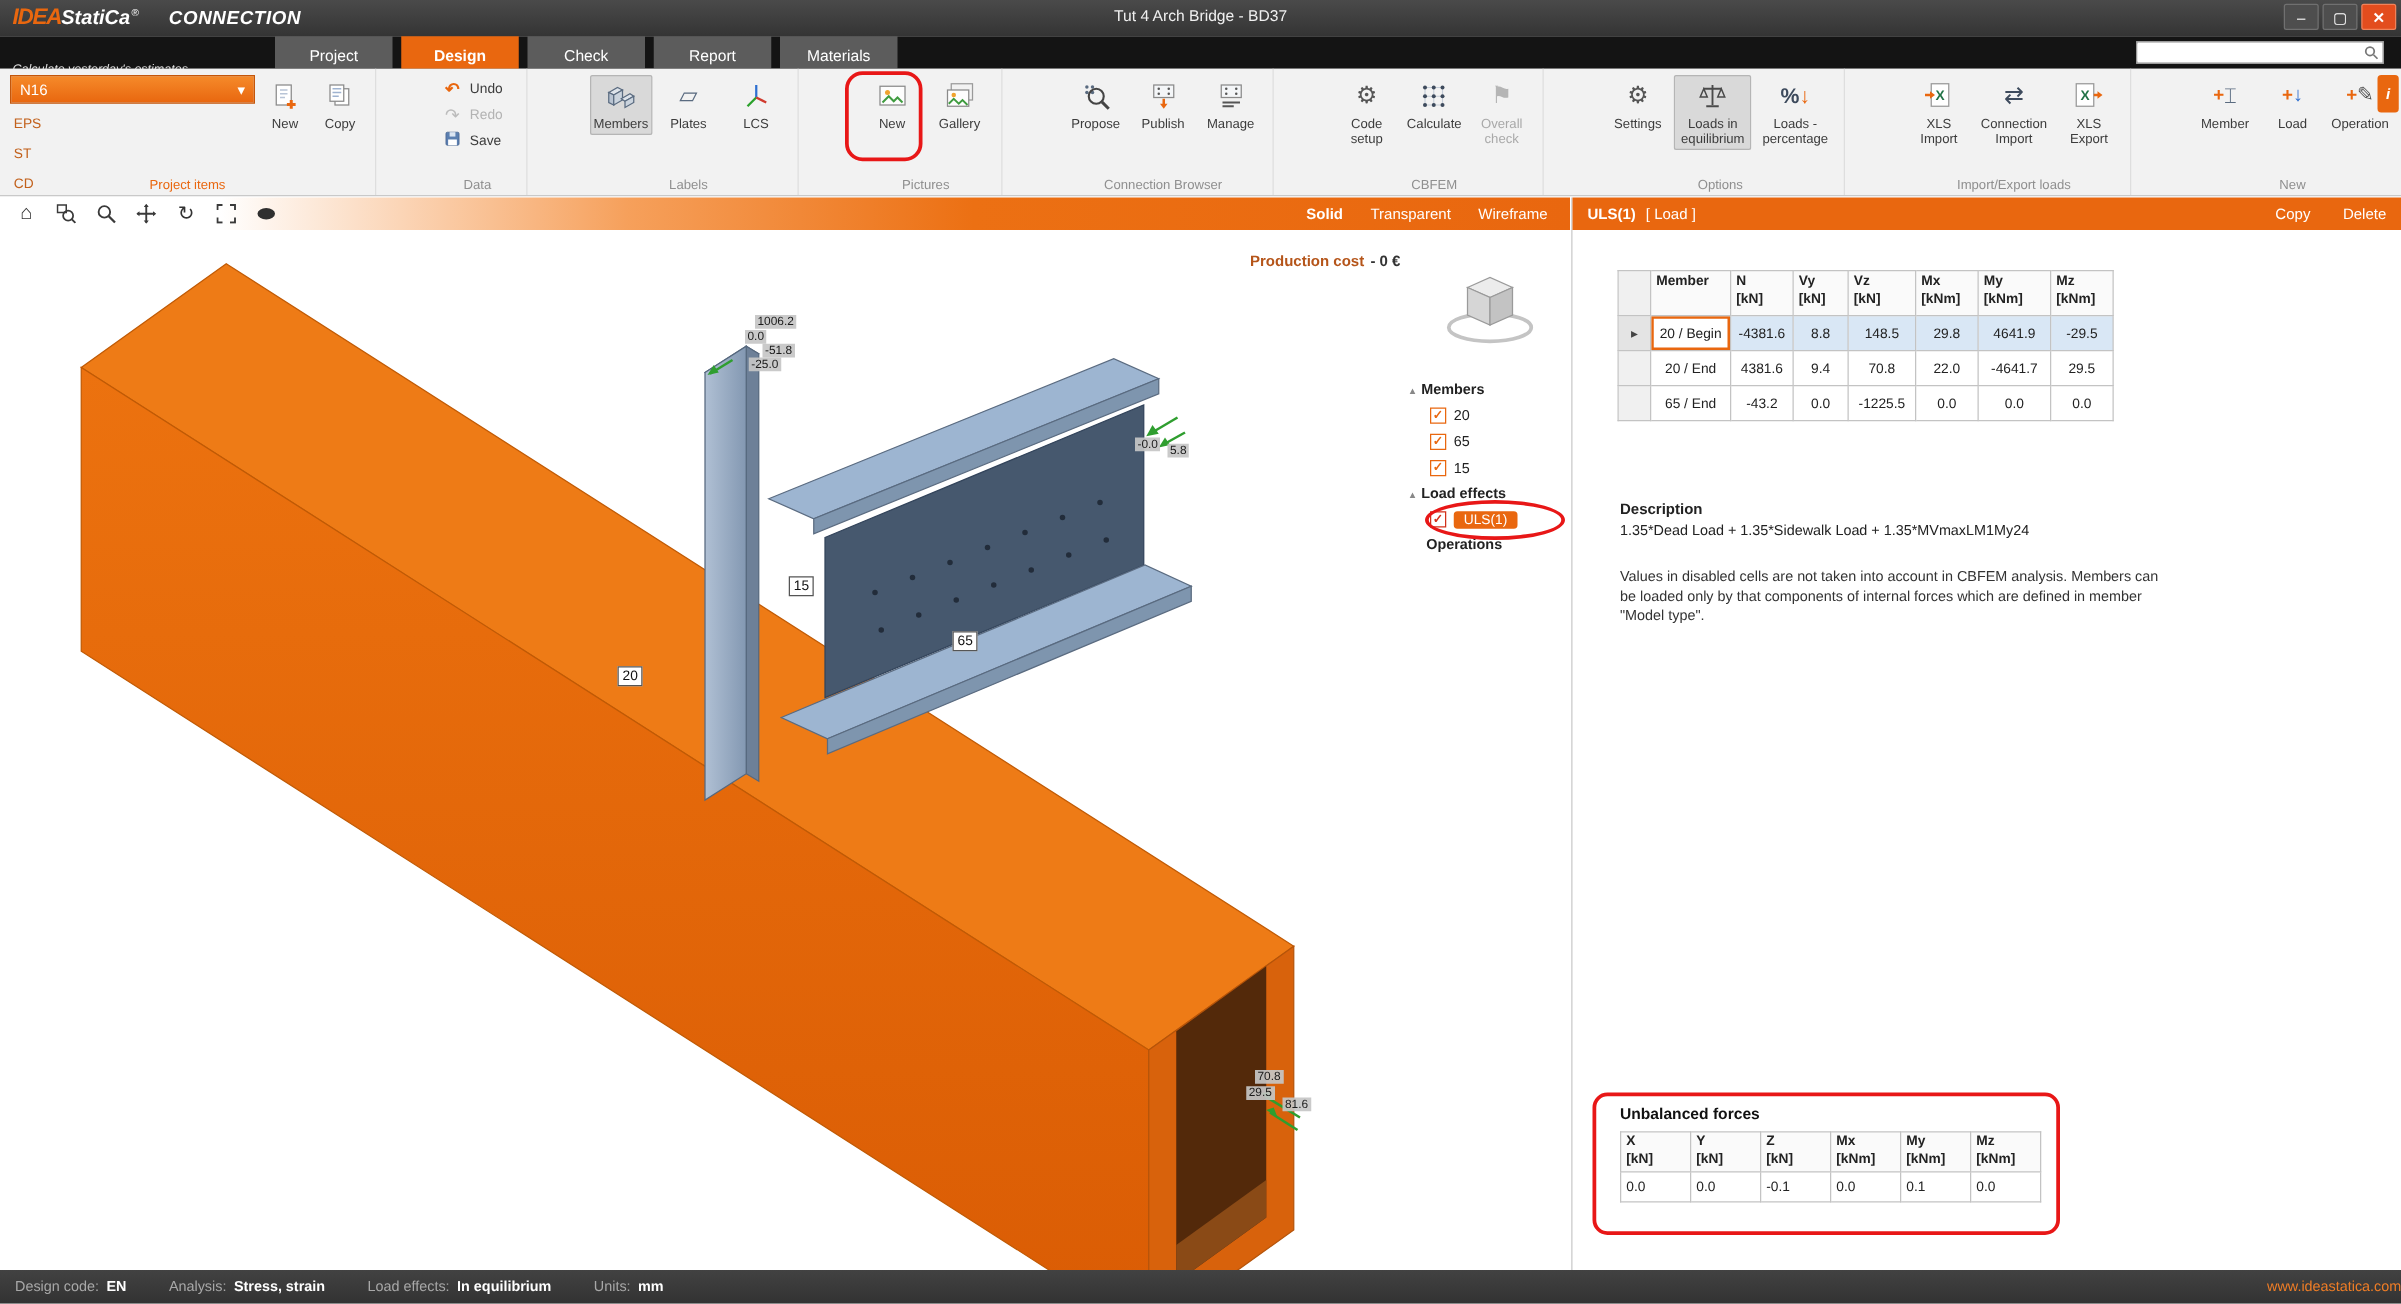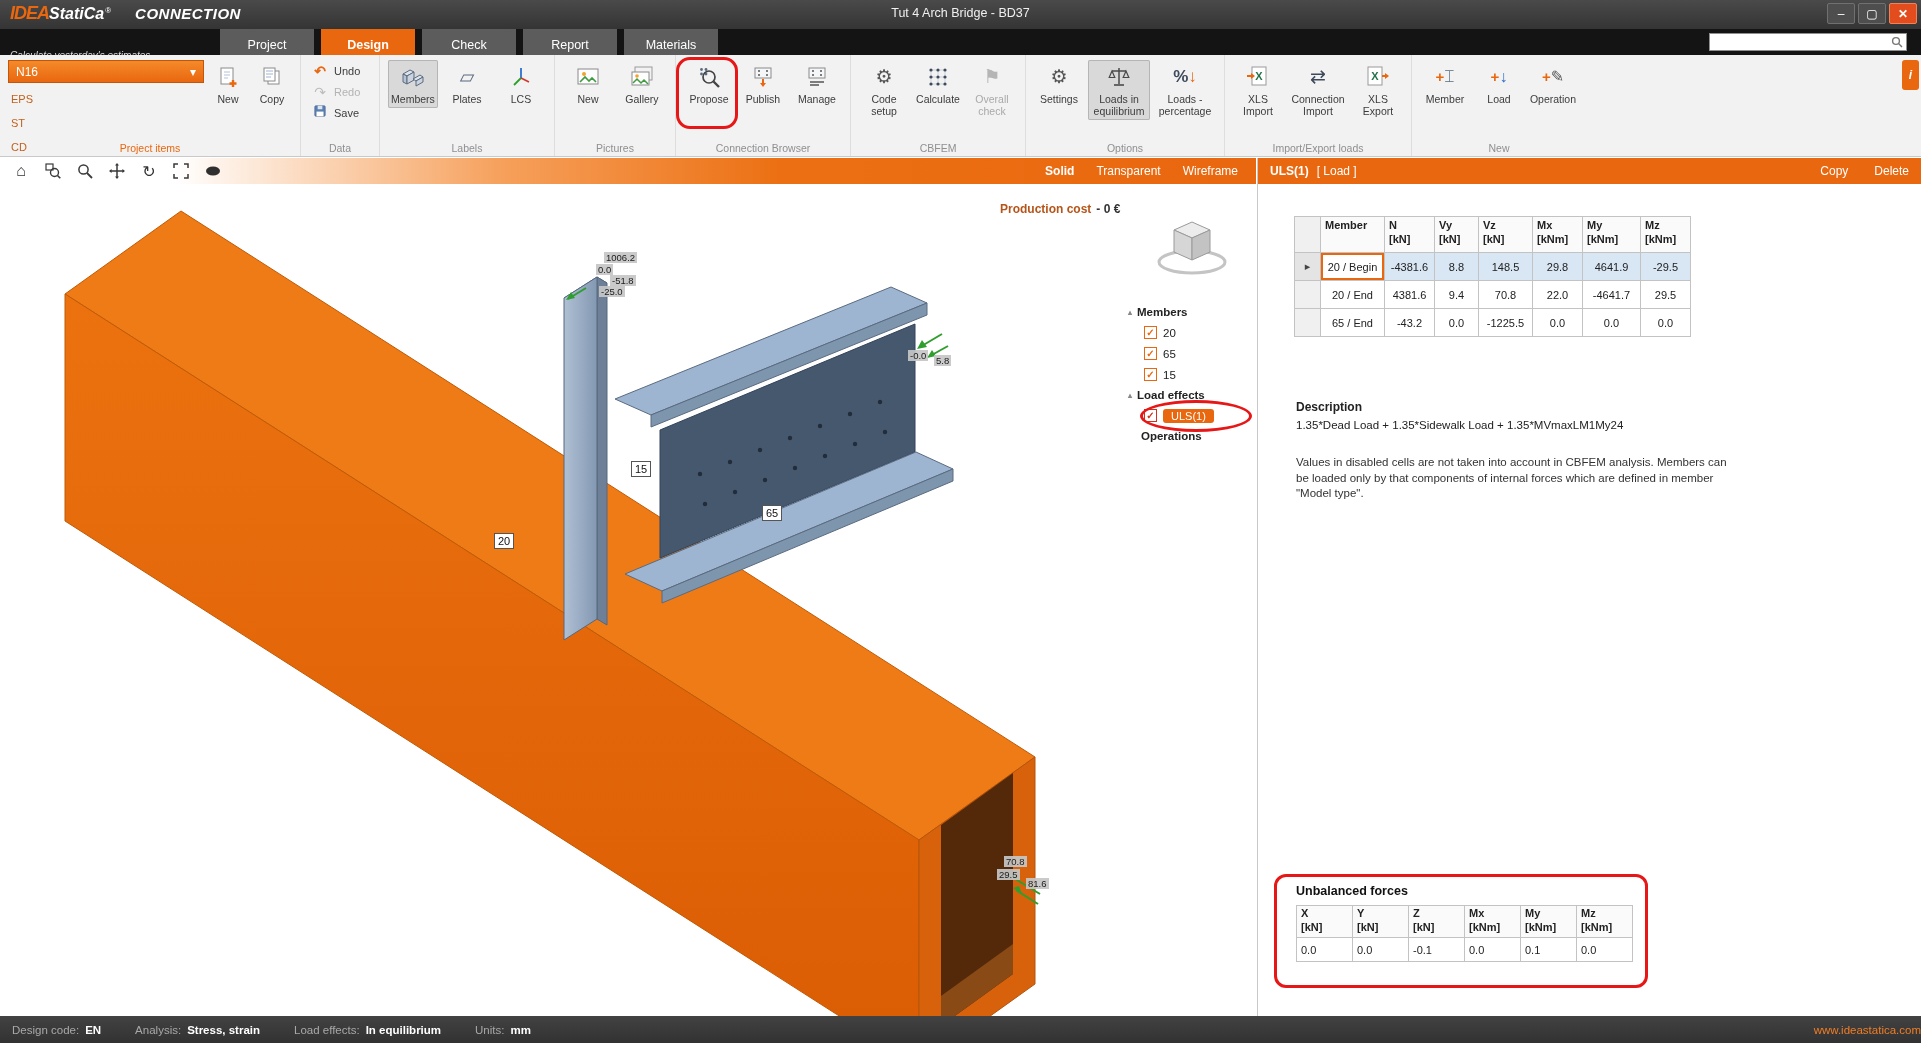--- a/index.html
+++ b/index.html
@@ -22,21 +22,21 @@
   .tabrow{position:absolute;left:0;top:29px;width:100%;height:26px;background:#141414;}
   .tagline{position:absolute;left:10px;top:21px;font-style:italic;font-size:10px;color:#dcdcdc;}
   .tabs{position:absolute;left:220px;top:0;display:flex;gap:7px;height:26px;}
   .tab{min-width:94px;padding:4px 12px;text-align:center;line-height:25px;font-size:12.5px;color:#fff;background:#5c5c5c;}
   .tab.active{background:#e9670f;font-weight:bold;}
   .search{position:absolute;right:14px;top:4px;width:198px;height:18px;background:#fff;border:1px solid #8f8f8f;display:flex;align-items:center;}
   .search input{flex:1;border:none;outline:none;font-size:11px;padding:0 5px;height:14px;font-family:"Liberation Sans",sans-serif;}
   .infobtn{position:absolute;right:2px;top:60px;width:17px;height:30px;background:#e9670f;color:#fff;border-radius:3px;display:flex;align-items:center;justify-content:center;font-weight:bold;font-style:italic;font-size:12px;z-index:5;}
 
   
-  .ribbon{position:absolute;left:0;top:55px;width:100%;height:102px;background:#f2f2f2;border-bottom:1px solid #c9c9c9;display:flex;}
+  .ribbon{position:absolute;left:0;top:55px;width:100%;height:102px;background:#f2f2f2;border-bottom:1px solid #c9c9c9;display:flex;justify-content:space-between;}
   .rgroup{position:relative;height:101px;border-right:1px solid #dedede;padding:5px 8px 16px 8px;display:flex;gap:4px;align-items:flex-start;}
   .rgroup-label{position:absolute;bottom:2px;left:0;right:0;text-align:center;font-size:10.5px;color:#8f8f8f;white-space:nowrap;}
   .rgroup-label.accent{color:#e9670f;}
   .bigbtn{width:50px;display:flex;flex-direction:column;align-items:center;gap:3px;font-size:10.5px;color:#3c3c3c;text-align:center;line-height:1.15;white-space:pre-line;padding:4px 0 3px 0;border-radius:2px;}
   .bigbtn.narrow{width:40px;}
   .bigbtn.wide{width:62px;}
   .bigbtn.pressed{background:#d9d9d9;box-shadow:inset 0 0 0 1px #b5b5b5;}
   .bigbtn.disabled{color:#a9a9a9;}
   .icn{width:26px;height:26px;display:flex;align-items:center;justify-content:center;font-size:17px;color:#4a5568;}
   .icn.gray{color:#b5b5b5;}

